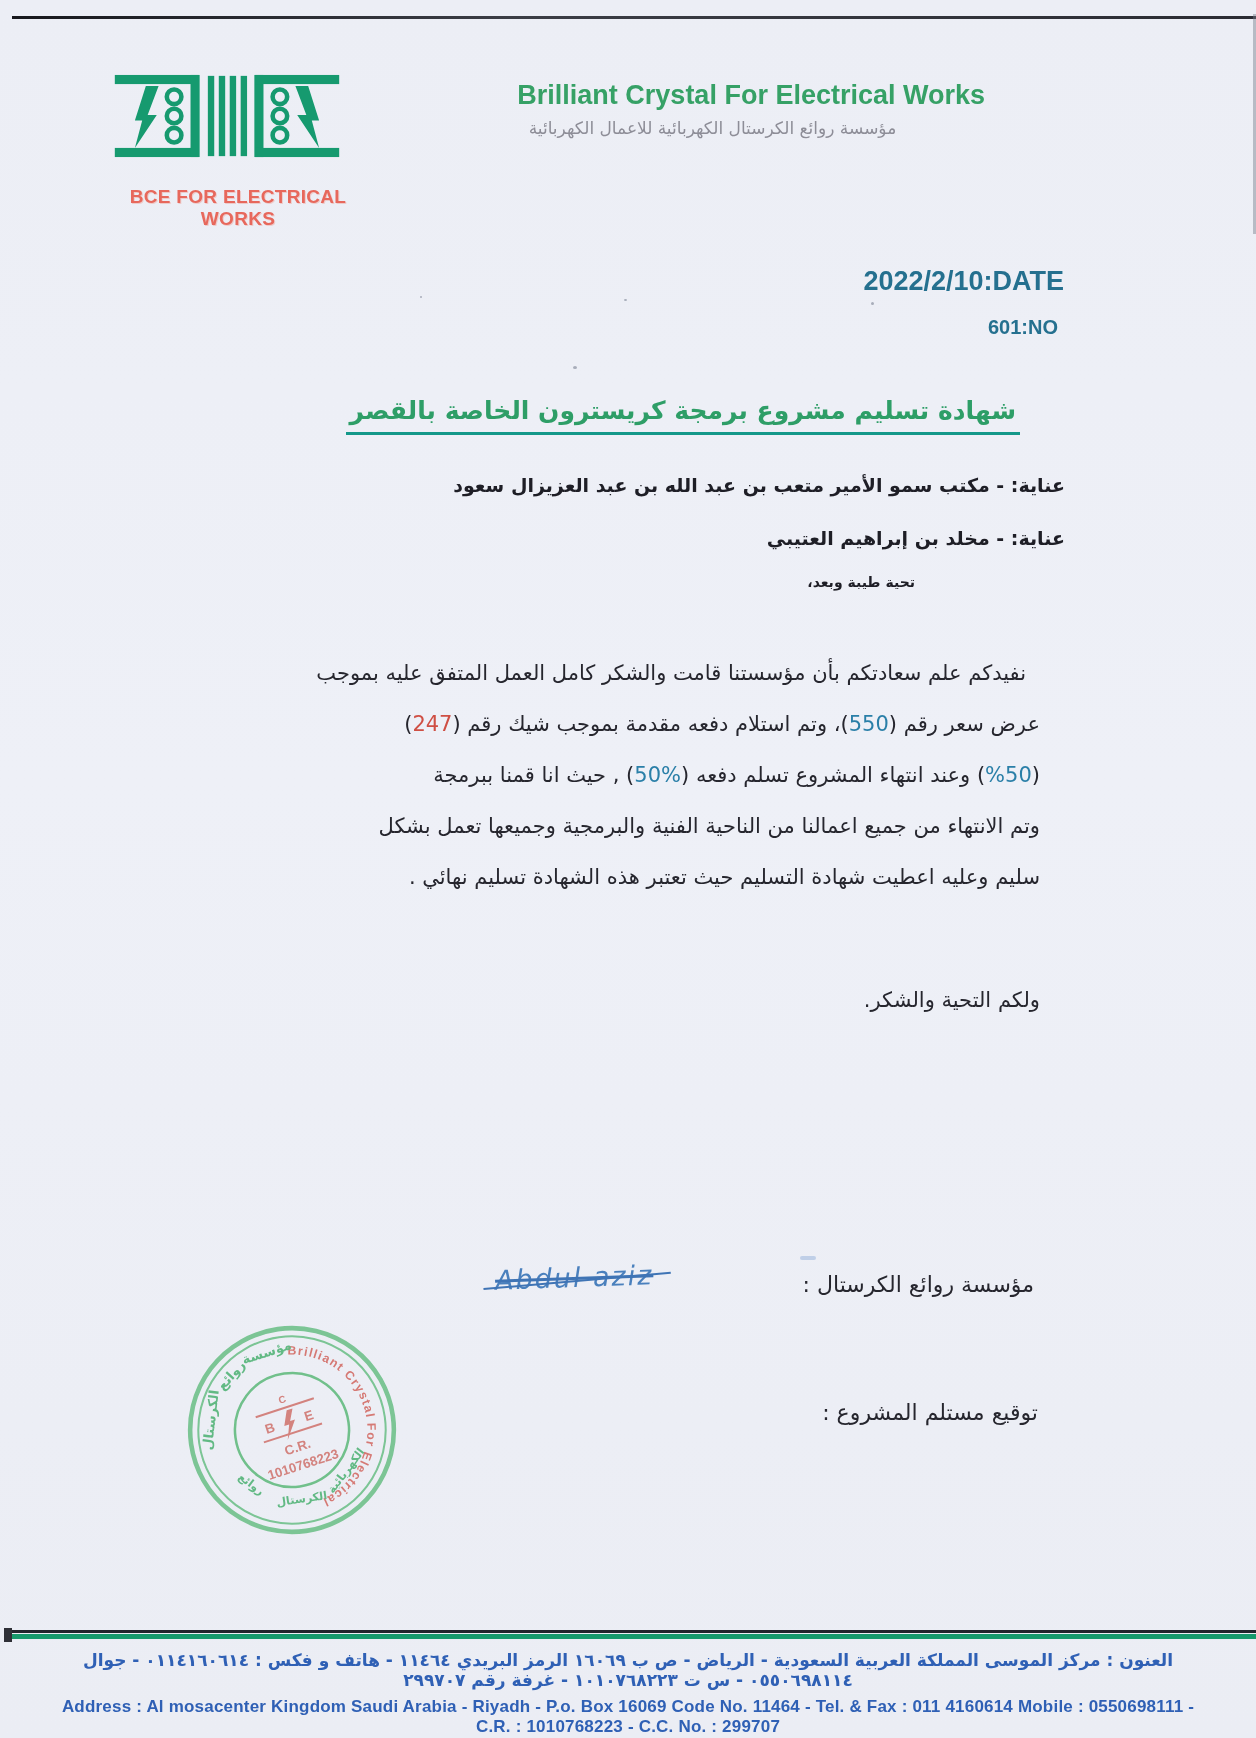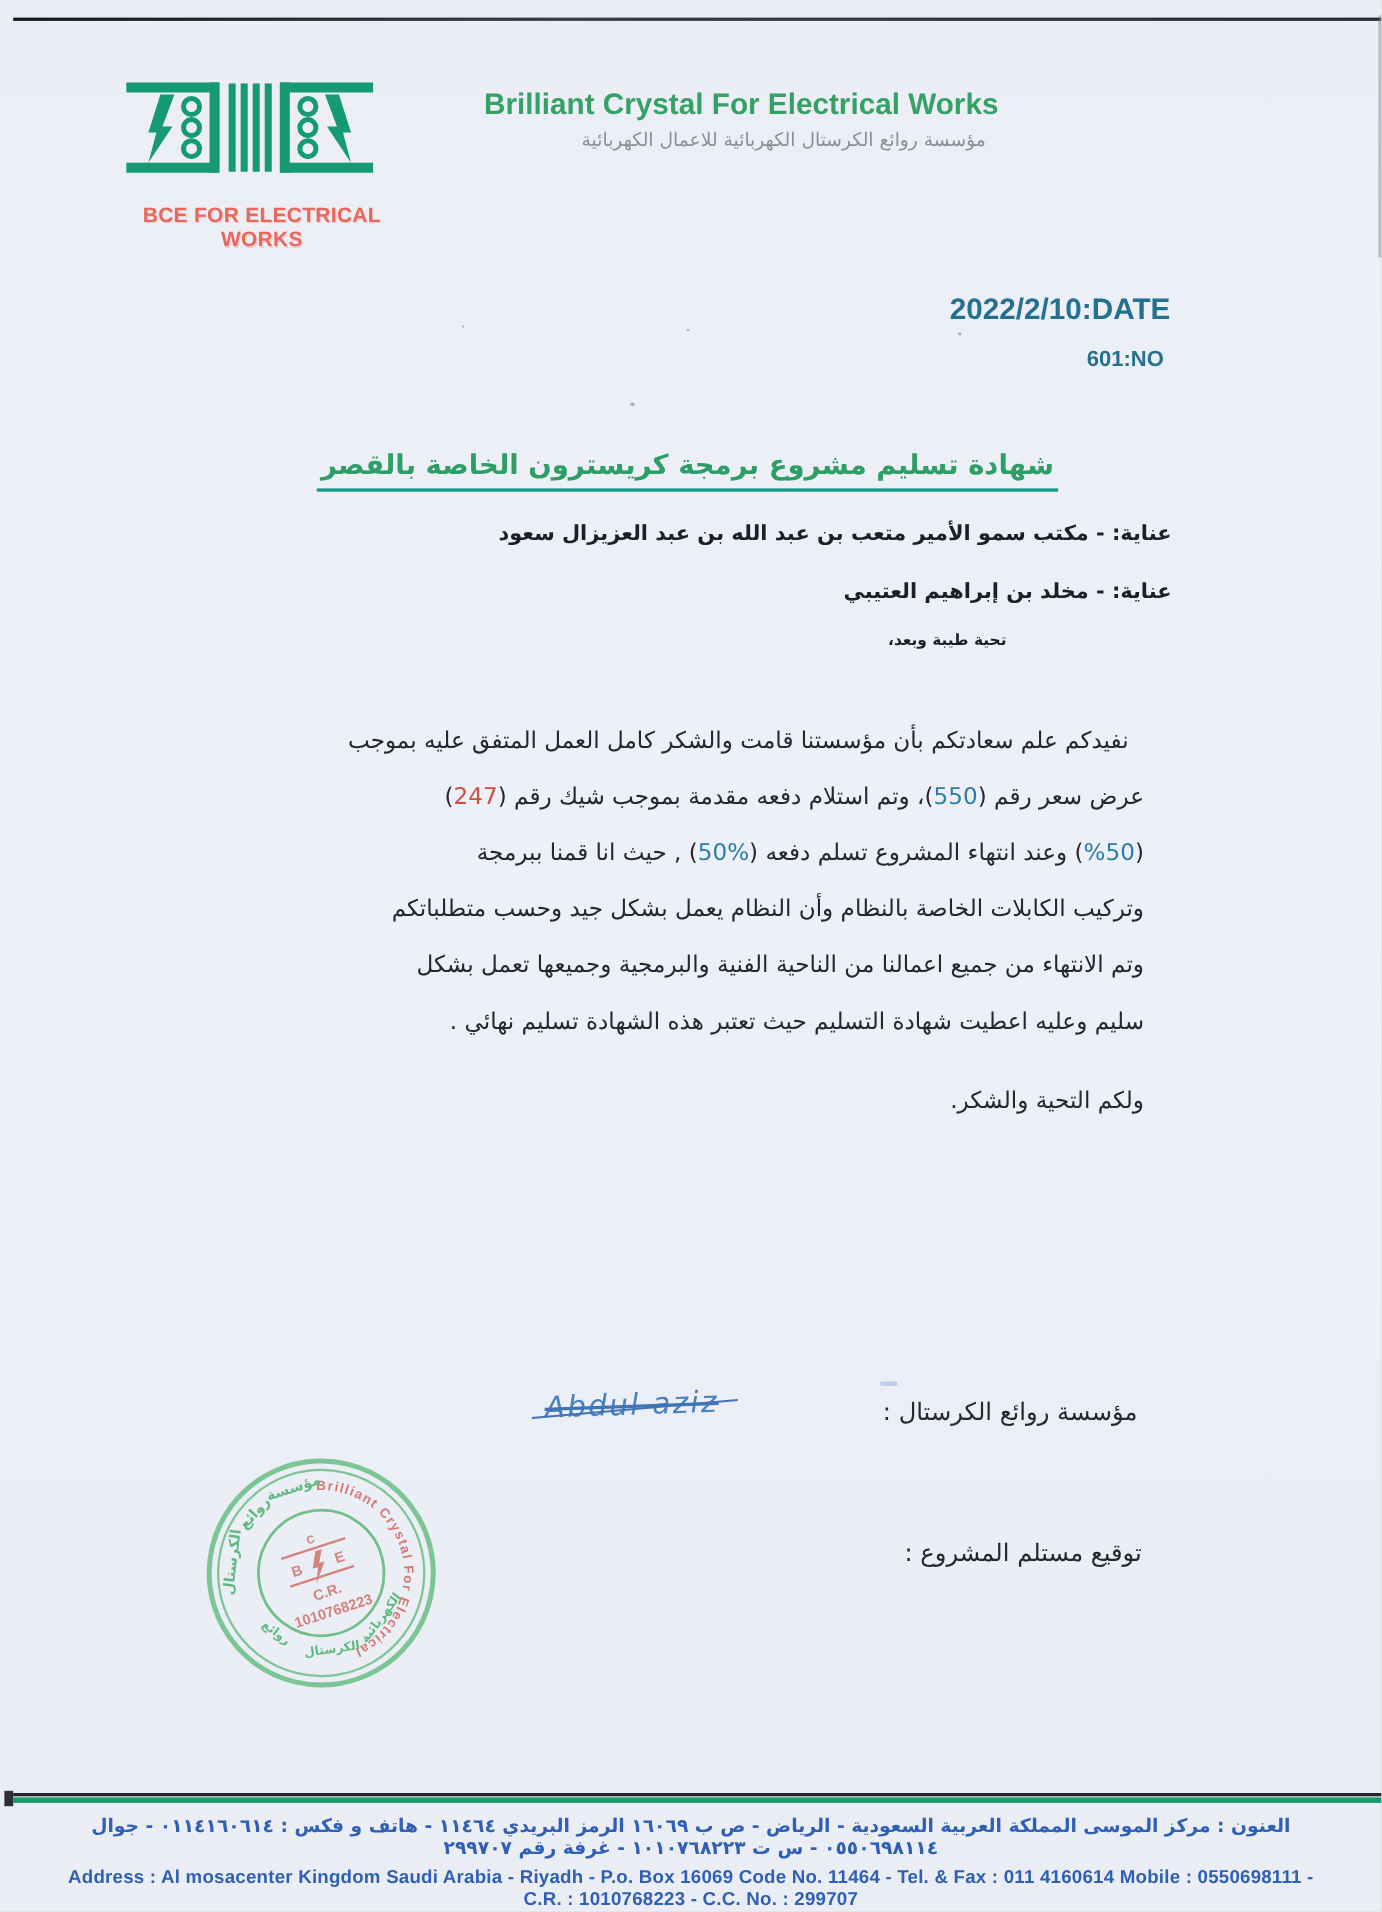--- a/index.html
+++ b/index.html
@@ -13,30 +13,30 @@
   .scan-top-line{left:12px;top:16px;right:0;height:3px;
     background:linear-gradient(90deg,#17181d,#3b3d45 40%,#2b2c33);}
   .scan-left-nub{left:4px;top:1628px;width:8px;height:14px;background:#2e2f36;}
   .scan-right-edge{right:0;top:14px;width:3px;height:220px;background:rgba(120,124,138,.45);}
   .speck{border-radius:50%;background:#a8adba;}
   
   .logo-svg{left:113px;top:72px;width:228px;height:88px;}
   .logo-caption{left:92px;top:186px;width:292px;text-align:center;
     font-family:"Liberation Sans",sans-serif;font-weight:bold;font-size:19px;
     color:#e7685c;letter-spacing:.3px;text-shadow:1px 1px 0 rgba(240,160,150,.45);}
-  .company-en{left:440px;top:80px;width:545px;text-align:left;
+  .company-en{left:440px;top:80px;width:545px;text-align:right;
     font-family:"Liberation Sans",sans-serif;font-weight:bold;font-size:27px;color:#36a166;}
   .company-ar{left:440px;top:118px;width:545px;text-align:center;direction:rtl;
     font-size:17px;color:#8d8d97;}
   .date-line{right:192px;top:266px;font-family:"Liberation Sans",sans-serif;
     font-weight:bold;font-size:27px;color:#25708f;}
   .no-line{right:198px;top:316px;font-family:"Liberation Sans",sans-serif;
     font-weight:bold;font-size:20px;color:#25708f;}
   
-  .title-wrap{left:230px;top:408px;width:790px;text-align:center;direction:rtl;}
+  .title-wrap{left:230px;top:396px;width:790px;text-align:right;direction:rtl;}
   .title-text{display:inline-block;font-size:25px;font-weight:bold;color:#2e9e67;
     padding:0 4px 7px 4px;border-bottom:3px solid #14988a;}
   .att{right:191px;direction:rtl;font-size:19px;font-weight:bold;color:#1e1e26;}
   .att1{top:474px;} .att2{top:527px;}
   .greeting{right:341px;top:574px;direction:rtl;font-size:14px;font-weight:bold;color:#1e1e26;}
   .body-par{right:216px;left:150px;top:648px;direction:rtl;text-align:right;
     font-size:21px;line-height:51px;color:#26262e;}
   .body-line{height:51px;white-space:nowrap;}
   .body-line:first-child{padding-right:14px;}
   .c-teal{color:#2a7fa8;}
@@ -114,21 +114,20 @@
   </div>
 
   <div class="abs att att1">عناية: - مكتب سمو الأمير متعب بن عبد الله بن عبد العزيزال سعود</div>
   <div class="abs att att2">عناية: - مخلد بن إبراهيم العتيبي</div>
   <div class="abs greeting">تحية طيبة وبعد،</div>
 
   <div class="abs body-par">
     <div class="body-line"><span>نفيدكم علم سعادتكم بأن مؤسستنا قامت والشكر كامل العمل المتفق عليه بموجب</span></div>
     <div class="body-line"><span>عرض سعر رقم (</span><span class="c-teal">550</span><span>)، وتم استلام دفعه مقدمة بموجب شيك رقم (</span><span class="c-red">247</span><span>)</span></div>
     <div class="body-line"><span>(</span><span class="c-teal">%50</span><span>) وعند انتهاء المشروع تسلم دفعه (</span><span class="c-teal">%50</span><span>) , حيث انا قمنا ببرمجة</span></div>
-    <div class="body-line"><span>وتركيب الكابلات الخاصة بالنظام وأن النظام يعمل بشكل جيد وحسب متطلباتكم</span></div>
     <div class="body-line"><span>وتم الانتهاء من جميع اعمالنا من الناحية الفنية والبرمجية وجميعها تعمل بشكل</span></div>
     <div class="body-line"><span>سليم وعليه اعطيت شهادة التسليم حيث تعتبر هذه الشهادة تسليم نهائي .</span></div>
   </div>
 
   <div class="abs closing">ولكم التحية والشكر.</div>
 
   <div class="abs sig-label">مؤسسة روائع الكرستال :</div>
   <div class="abs handwriting">Abdul aziz</div>
   <div class="abs receiver-label">توقيع مستلم المشروع :</div>
 

